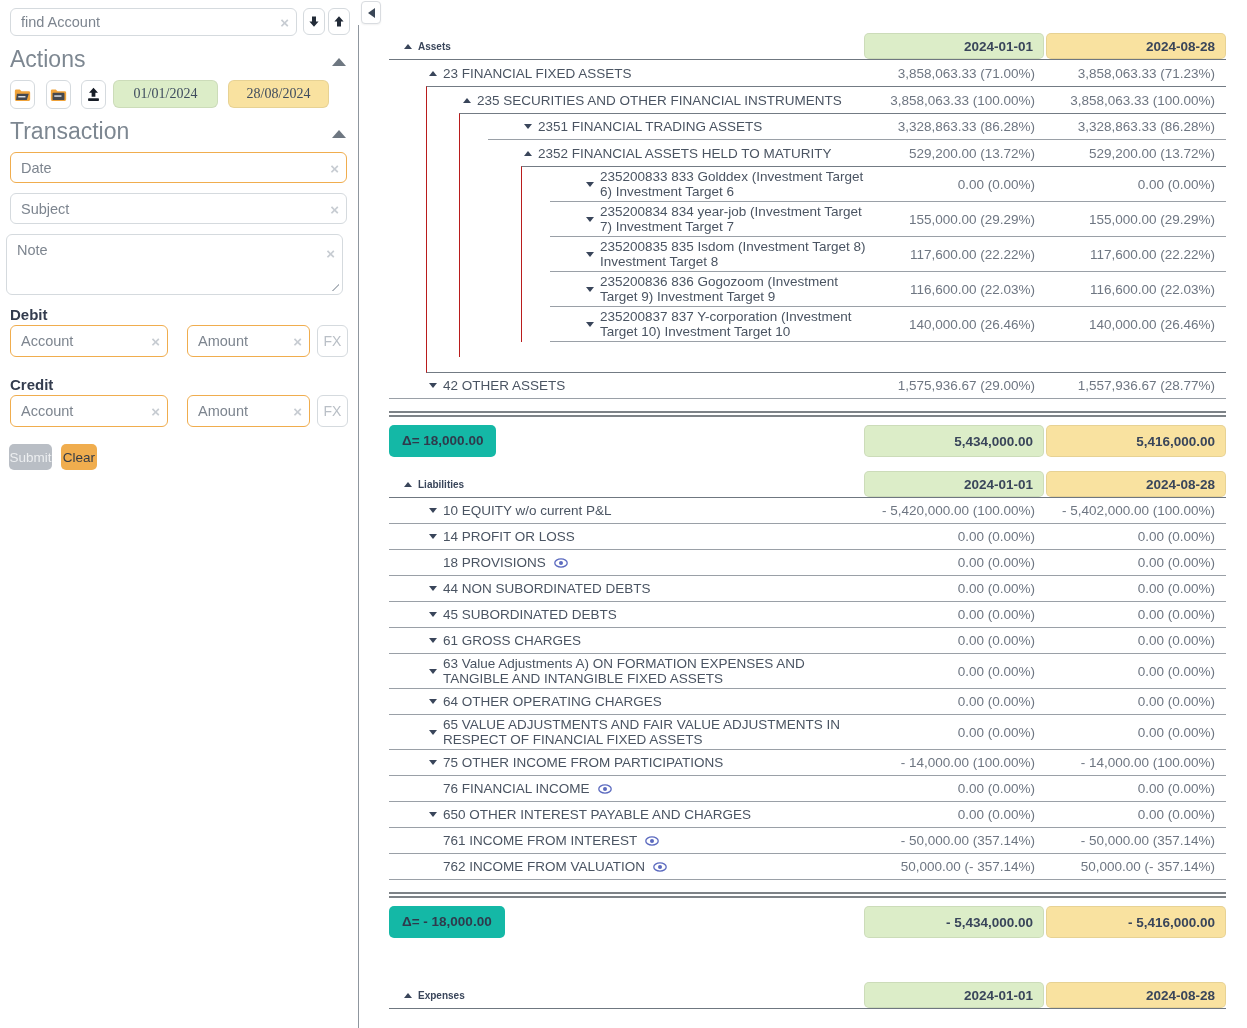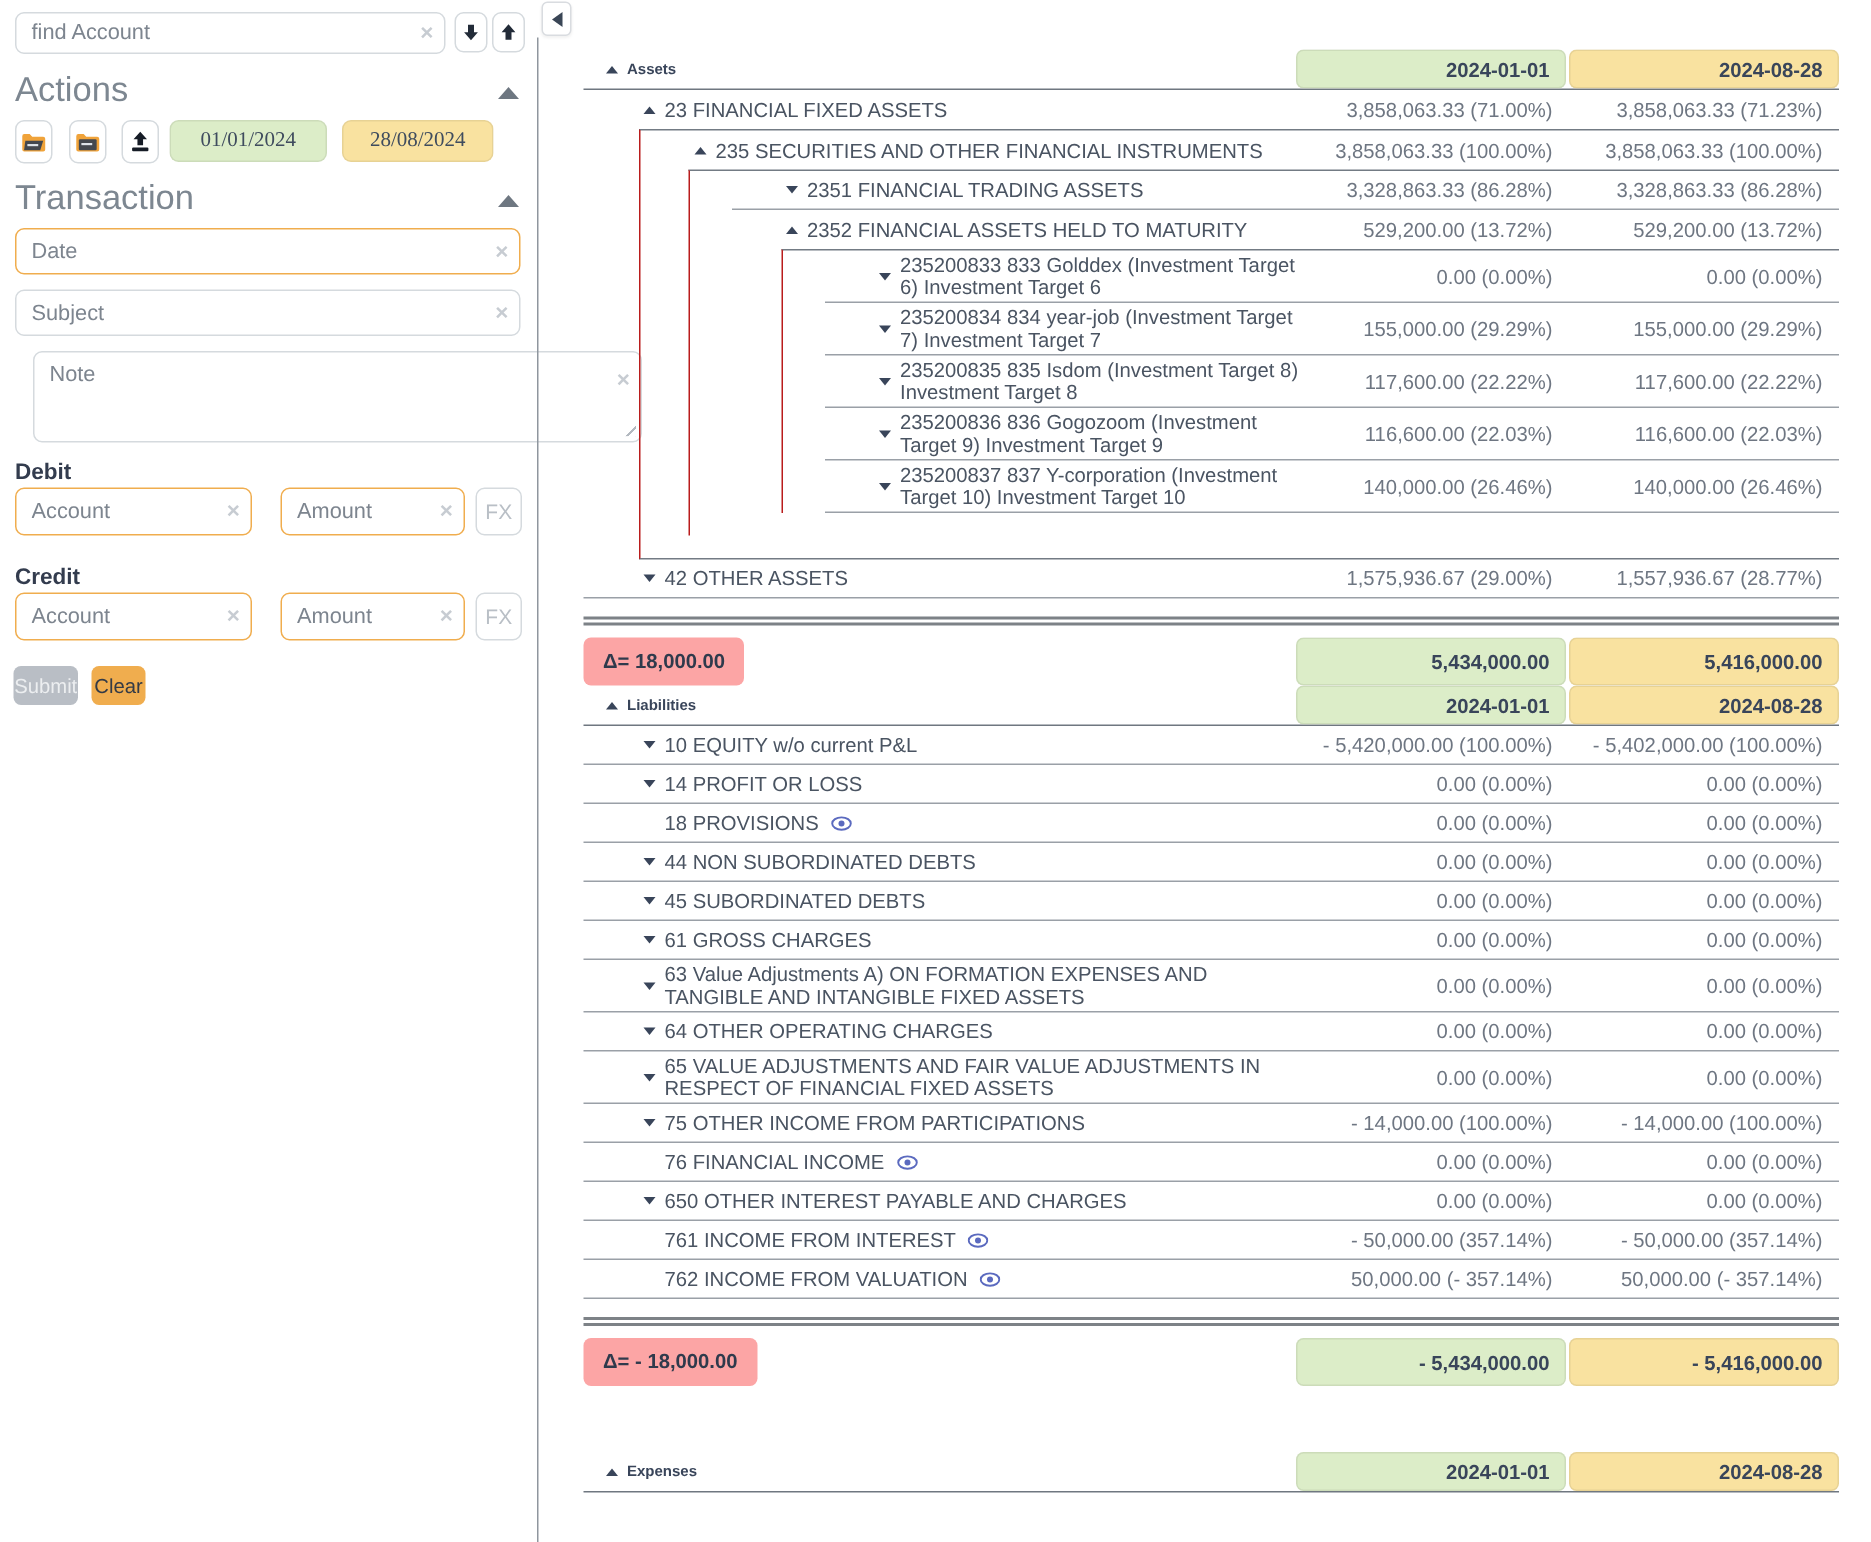--- a/index.html
+++ b/index.html
@@ -85,23 +85,23 @@
   .tbox .trow { padding-left:36px; }
   .tbox .tbox { margin-left:32px;padding-left:28px; }
   .tbox .tbox .tbox { margin-left:33px; }
   .pad-b { padding-bottom:15px; }
   .close-b { border-bottom:1px solid #737b84; }
 
   .eye { margin-left:2px; flex:0 0 auto; cursor:pointer; }
 
   .dsep { margin-top:12px; height:6px; border-top:2px solid #7d8287; border-bottom:2px solid #7d8287; }
   .delta-row { display:flex; align-items:center; margin-top:8px; }
-  .delta-badge { background:#fca5a5; border-radius:5px; height:32px; line-height:32px;
+  .delta-badge { background:#14b8a6; border-radius:5px; height:32px; line-height:32px;
       padding:0 13px; font-size:13.5px; font-weight:bold; color:#2f3a4c; }
-  .mt14 { } .mt33 { margin-top:33px; } .mt44 { margin-top:44px; }
+  .mt14 { margin-top:14px; } .mt33 { margin-top:33px; } .mt44 { margin-top:44px; }
 </style>
 </head>
 <body>
 
 <div class="sidebar">
 
   <div class="fld" style="left:10px;top:8px;width:287px;height:28px">
     <input placeholder="find Account" style="">
     <span class="x">×</span>
   </div>
@@ -146,21 +146,21 @@
   <span class="title-caret" style="top:130px"></span>
 
   <div class="fld warn" style="left:10px;top:152px;width:337px;height:31px">
     <input placeholder="Date" style="">
     <span class="x">×</span>
   </div>
   <div class="fld" style="left:10px;top:193px;width:337px;height:31px">
     <input placeholder="Subject" style="">
     <span class="x">×</span>
   </div>
-  <div class="fld note" style="left:22px;top:234px;width:406px;height:61px">
+  <div class="fld note" style="left:6px;top:234px;width:337px;height:61px">
     <textarea placeholder="Note" style=""></textarea>
     <span class="x">×</span>
     <span class="resize-handle"></span>
   </div>
 
   <div class="blabel" style="top:306px">Debit</div>
   <div class="fld warn" style="left:10px;top:325px;width:158px;height:32px">
     <input placeholder="Account" style="">
     <span class="x">×</span>
   </div>

